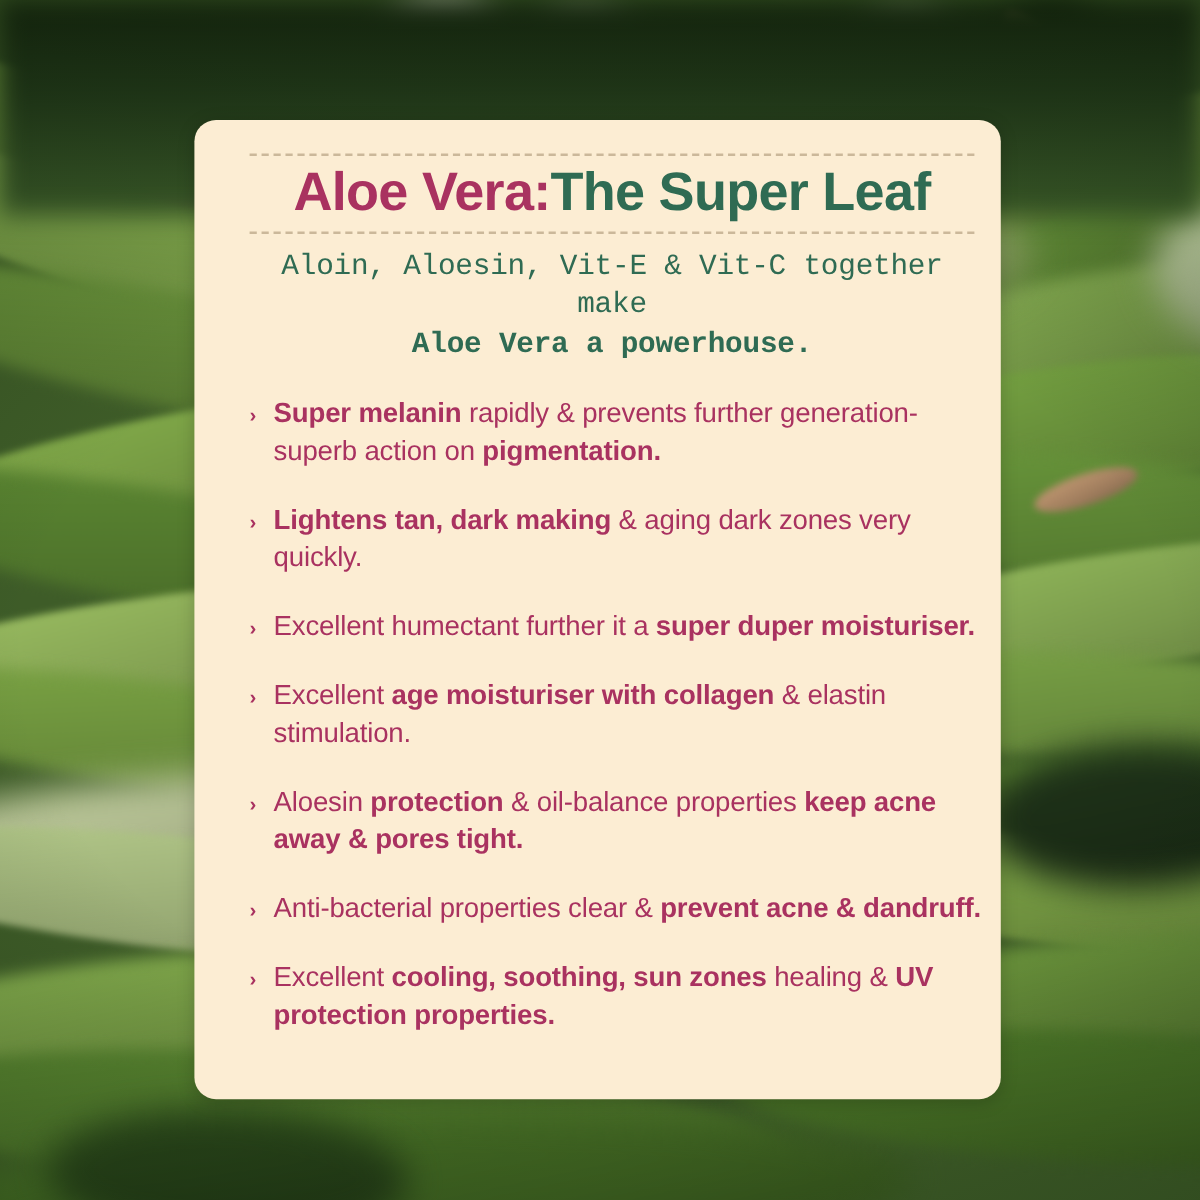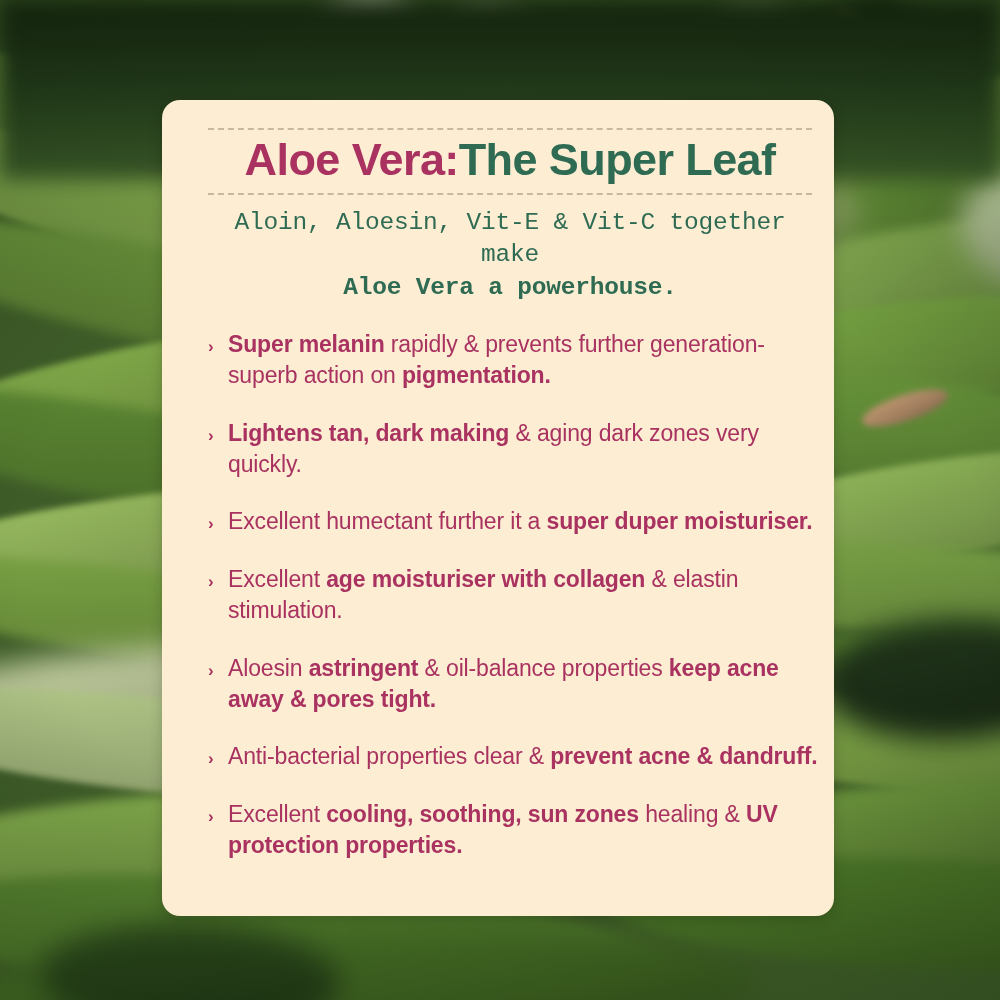--- a/index.html
+++ b/index.html
@@ -187,21 +187,21 @@
         <div class="benefit-item">
           <div class="chevron">›</div>
           <div class="benefit-text"><span>Excellent humectant further it a </span><b>super duper moisturiser.</b></div>
         </div>
         <div class="benefit-item">
           <div class="chevron">›</div>
           <div class="benefit-text"><span>Excellent </span><b>age moisturiser with collagen</b><span> &amp; elastin stimulation.</span></div>
         </div>
         <div class="benefit-item">
           <div class="chevron">›</div>
-          <div class="benefit-text"><span>Aloesin </span><b>astringent</b><span> &amp; oil-balance properties </span><b>keep acne away &amp; pores tight.</b></div>
+          <div class="benefit-text"><span>Aloesin </span><b>protection</b><span> &amp; oil-balance properties </span><b>keep acne away &amp; pores tight.</b></div>
         </div>
         <div class="benefit-item">
           <div class="chevron">›</div>
           <div class="benefit-text"><span>Anti-bacterial properties clear &amp; </span><b>prevent acne &amp; dandruff.</b></div>
         </div>
         <div class="benefit-item">
           <div class="chevron">›</div>
           <div class="benefit-text"><span>Excellent </span><b>cooling, soothing, sun zones</b><span> healing &amp; </span><b>UV protection properties.</b></div>
         </div>
       </div>

